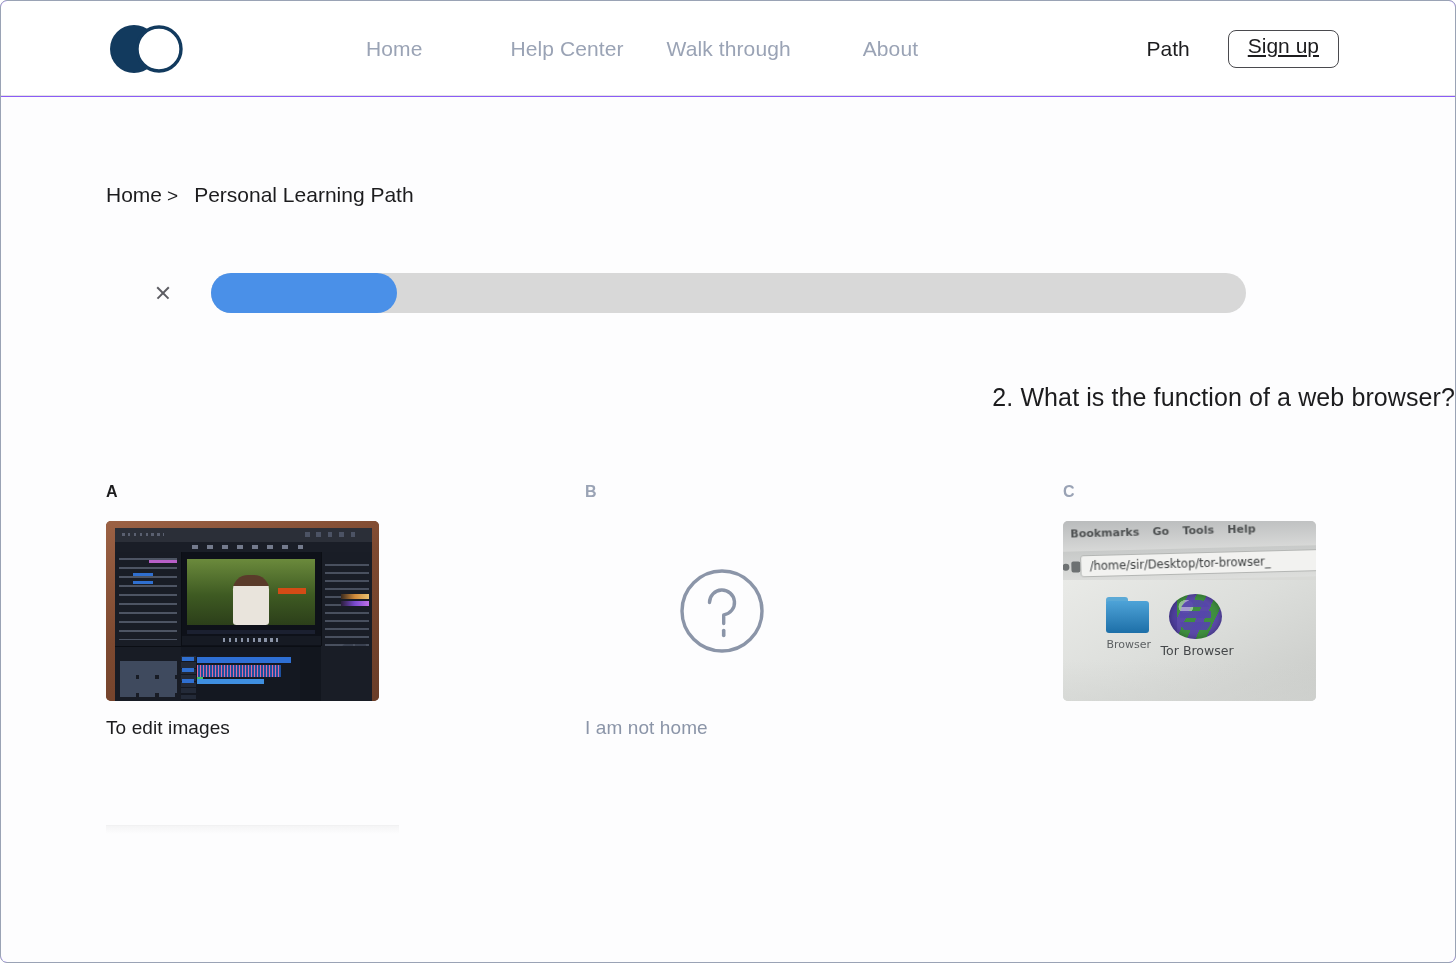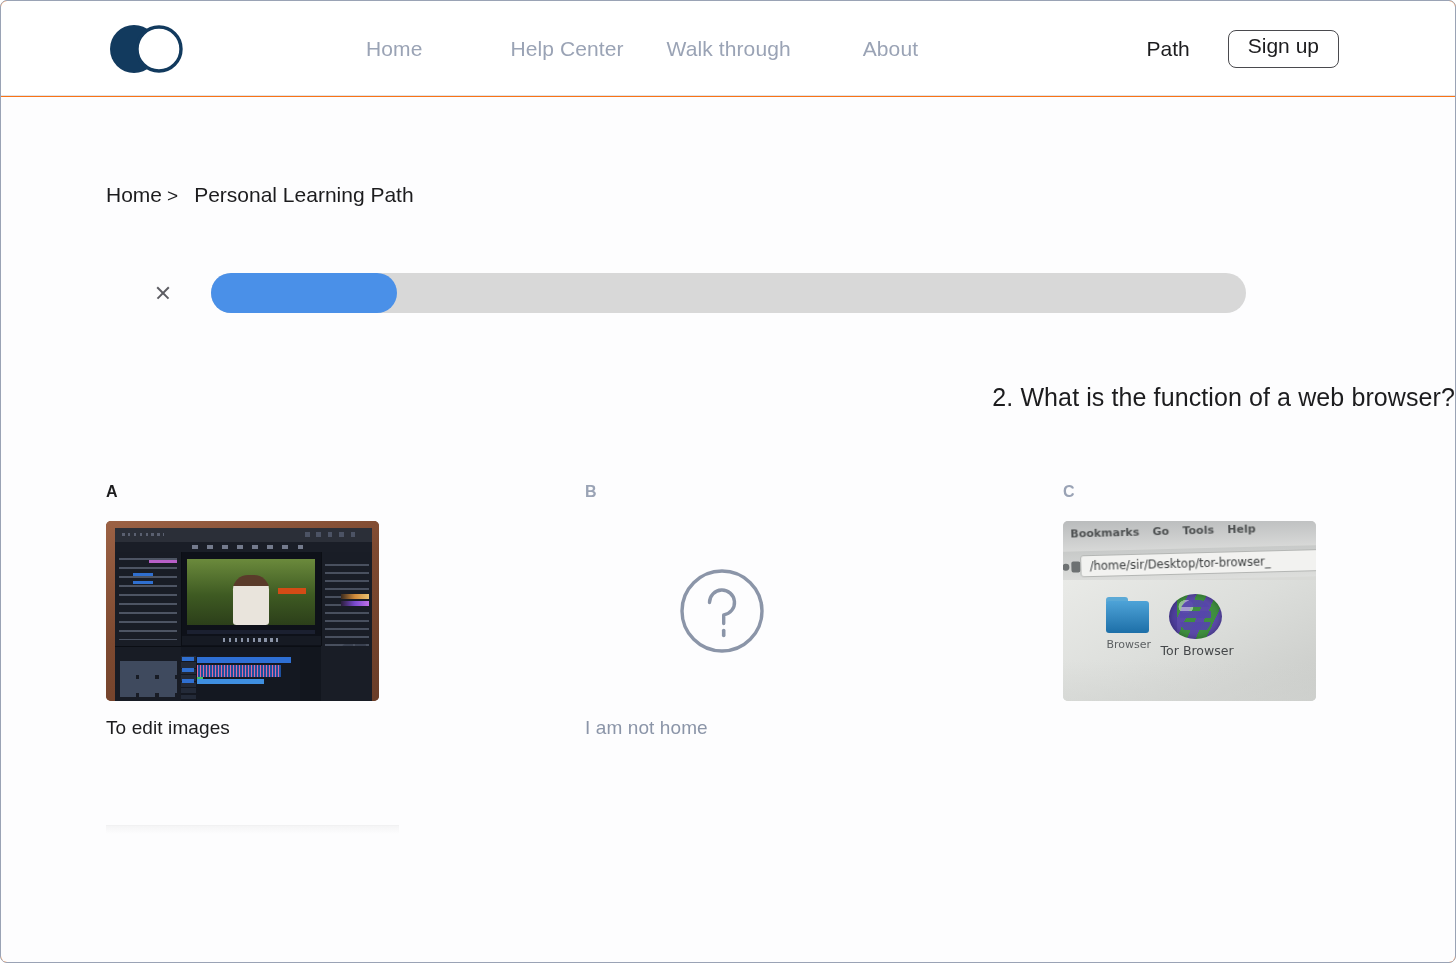--- a/index.html
+++ b/index.html
@@ -5,21 +5,21 @@
   * { box-sizing: border-box; margin: 0; padding: 0; }
   html, body {
     width: 1456px; height: 963px;
     background: #ffffff;
     font-family: "Liberation Sans", sans-serif;
     -webkit-font-smoothing: antialiased;
   }
   .page {
     position: relative;
     width: 1456px; height: 963px;
-    background: #f97316;
+    background: #8b5cf6;
     border: 1px solid #9aa3b5;
     border-radius: 7px;
     overflow: hidden;
   }
 
   
   .header {
     position: absolute; top: 0; left: 0;
     width: 100%; height: 95px;
     background: #ffffff;
@@ -61,20 +61,21 @@
     border: 1px solid #4a4a4e;
     border-radius: 8px;
     background: #ffffff;
     color: #1c1c1e;
     font-family: inherit;
     font-size: 21px;
     padding: 4px 19px 11px;
     cursor: pointer;
     white-space: nowrap;
     line-height: 1;
+    text-decoration: underline;
   }
 
   
   .content {
     position: absolute; top: 96px; left: 0;
     width: 100%; height: calc(100% - 96px);
     background: #fdfdfe;
   }
 
   .breadcrumb {

